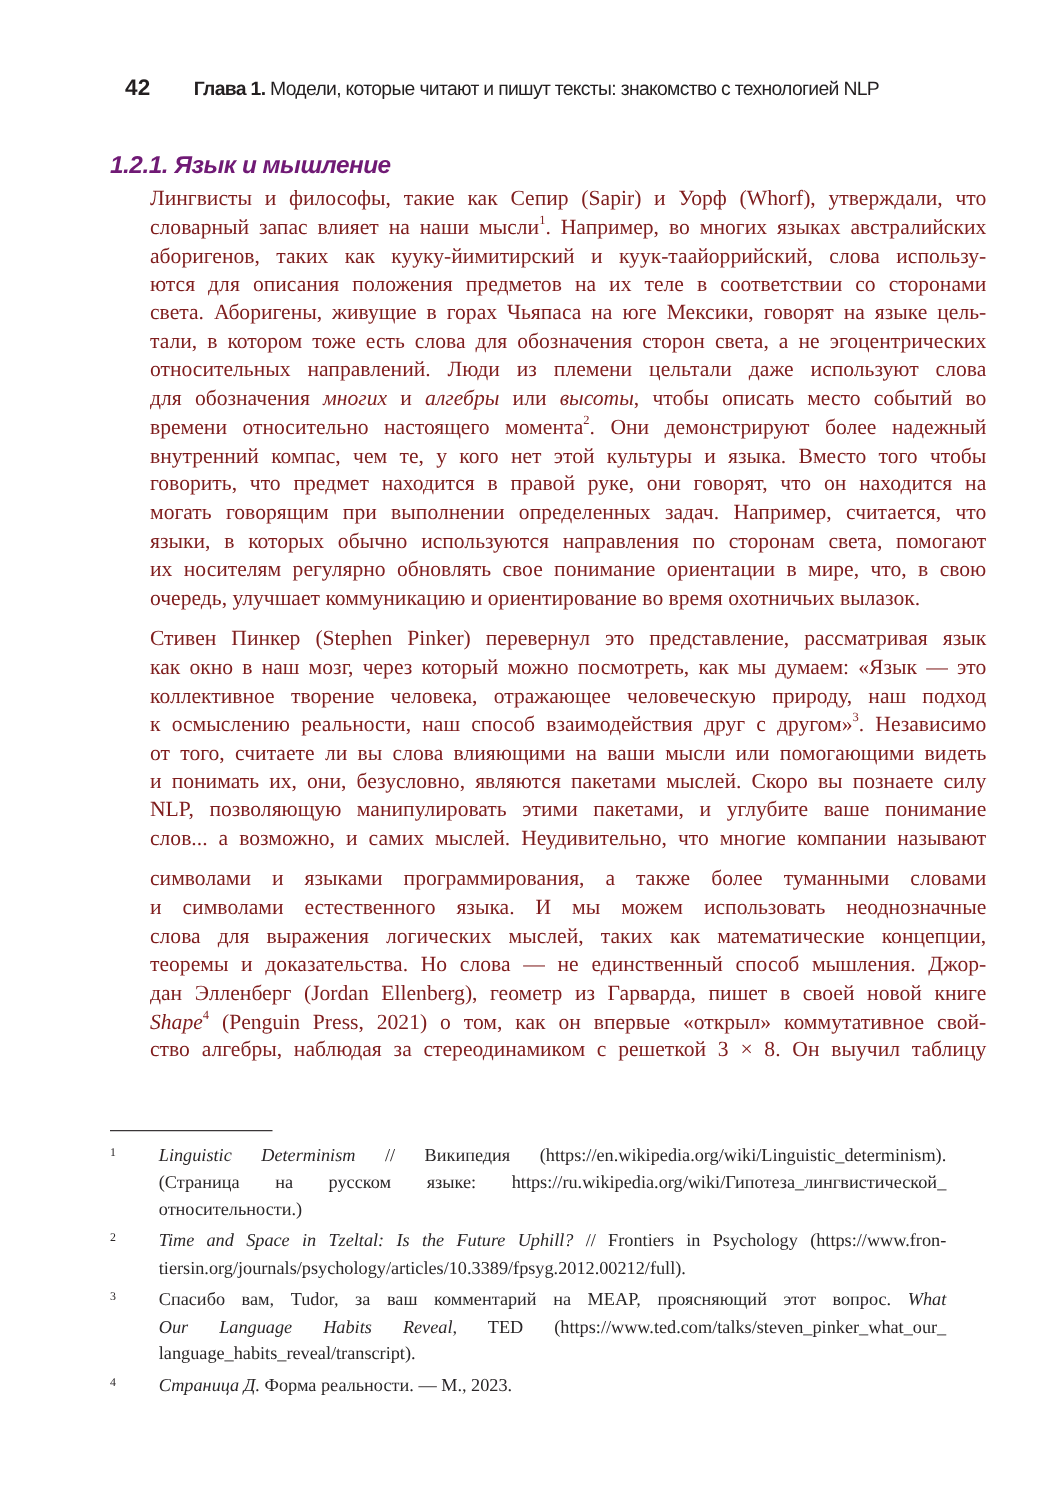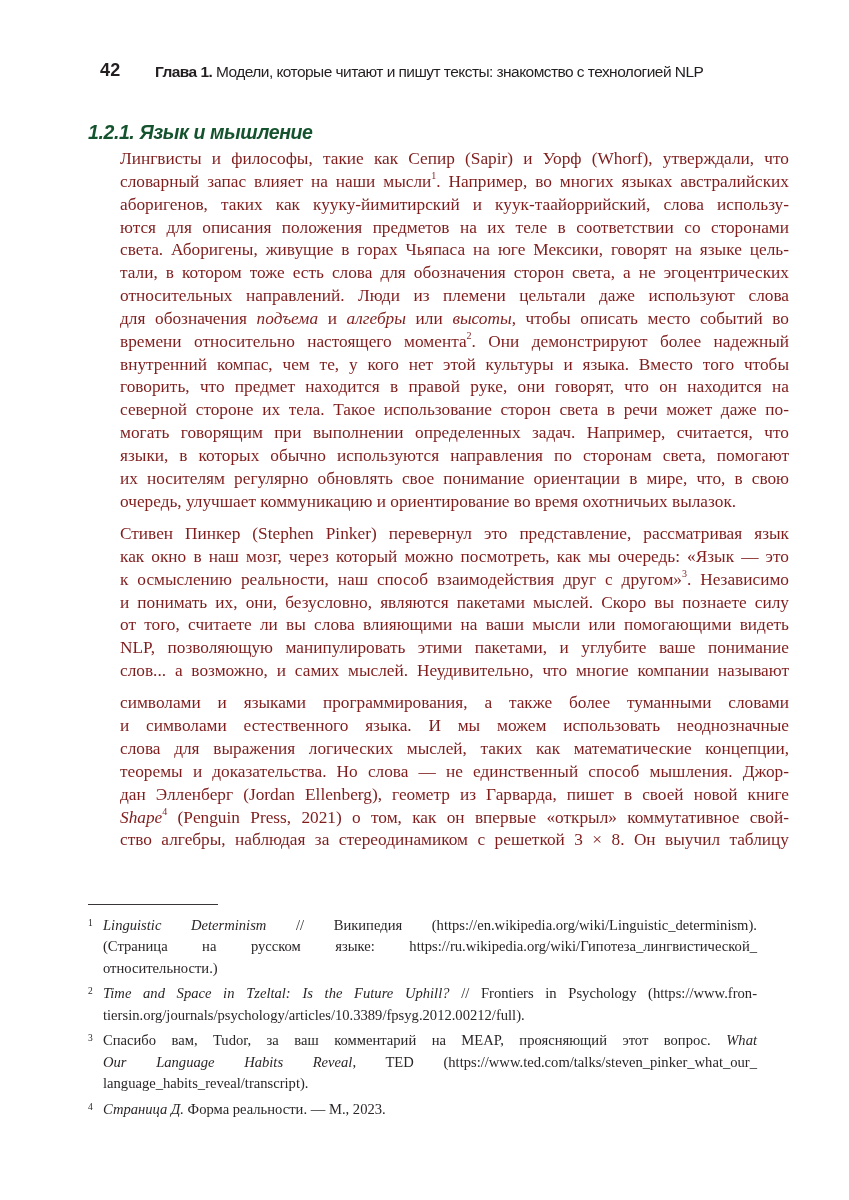--- a/index.html
+++ b/index.html
@@ -6,38 +6,38 @@
     body { width: 849px; height: 1200px; position: relative; overflow: hidden; color: #231f20; }
     .page { position: absolute; left: 88px; top: 0; width: 669px; }
 
     .running-head { position: absolute; left: 12px; top: 62px; width: 669px; height: 24px;
       font-family: "Liberation Sans", sans-serif; font-size: 15.5px; color: #231f20; white-space: nowrap; }
     .page-number { position: absolute; left: 0; top: -2px; font-weight: bold; font-size: 18px; letter-spacing: 0.2px; }
     .chapter { position: absolute; left: 55px; top: 1px; letter-spacing: -0.55px; transform-origin: left; }
     .chapter-label { font-weight: bold; }
 
     .section-title { position: absolute; left: 0; top: 121px; font-family: "Liberation Sans", sans-serif;
-      font-weight: bold; font-style: italic; font-size: 19.5px; letter-spacing: -0.4px; color: #14532d; white-space: nowrap; }
+      font-weight: bold; font-style: italic; font-size: 19.5px; letter-spacing: -0.4px; color: #701a75; white-space: nowrap; }
 
     .body { position: absolute; left: 0; top: 148px; width: 669px;
       font-family: Liberation Serif, serif; font-size: 17.3px; line-height: 22.85px; color: #7f1d1d;
       text-align: justify; margin-left: 32px; }
     .body p { margin: 0 0 9.5px 0; hyphens: manual; }
     .body .line { display: block; text-align: justify; text-align-last: justify; white-space: nowrap; overflow: visible; }
     .body .line.last { text-align-last: left; }
     sup { font-size: 10px; line-height: 0; position: relative; top: -1px; vertical-align: super; }
     em { font-style: italic; }
 
     .fn-rule { position: absolute; left: 0; top: 904px; width: 130px; height: 0; border-top: 1px solid #3a3637; }
 
     .footnotes { position: absolute; left: 0; top: 915px; width: 669px;
       font-family: "Liberation Serif", serif; font-size: 14.6px; line-height: 21.3px; color: #2a2627; }
     .footnote { position: relative; padding-left: 15px; margin-bottom: 4.5px; }
     .fn-marker { position: absolute; left: 0; top: 0; font-size: 9.5px; line-height: 16px; }
-    .footnote .line { display: block; text-align: justify; text-align-last: justify; white-space: nowrap; }
+    .footnote .line { display: block; text-align: justify; text-align-last: justify; white-space: nowrap; margin-left: 24px; }
     .footnote .line.last { text-align-last: left; }
   </style>
 </head>
 <body>
 
 <div class="page">
   <div class="running-head">
     <span class="page-number">42</span>
     <span class="chapter"><span class="chapter-label">Глава 1.</span><span> Модели, которые читают и пишут тексты: знакомство с технологией NLP</span></span>
   </div>
@@ -46,36 +46,36 @@
 
   <div class="body">
     <p>
         <span class="line">Лингвисты и философы, такие как Сепир (Sapir) и Уорф (Whorf), утверждали, что</span>
         <span class="line">словарный запас влияет на наши мысли<sup>1</sup>. Например, во многих языках австралийских</span>
         <span class="line">аборигенов, таких как кууку-йимитирский и куук-таайоррийский, слова использу-</span>
         <span class="line">ются для описания положения предметов на их теле в соответствии со сторонами</span>
         <span class="line">света. Аборигены, живущие в горах Чьяпаса на юге Мексики, говорят на языке цель-</span>
         <span class="line">тали, в котором тоже есть слова для обозначения сторон света, а не эгоцентрических</span>
         <span class="line">относительных направлений. Люди из племени цельтали даже используют слова</span>
-        <span class="line">для обозначения <em>подъема</em> и <em>алгебры</em> или <em>высоты</em>, чтобы описать место событий во</span>
+        <span class="line">для обозначения <em>многих</em> и <em>алгебры</em> или <em>высоты</em>, чтобы описать место событий во</span>
         <span class="line">времени относительно настоящего момента<sup>2</sup>. Они демонстрируют более надежный</span>
         <span class="line">внутренний компас, чем те, у кого нет этой культуры и языка. Вместо того чтобы</span>
         <span class="line">говорить, что предмет находится в правой руке, они говорят, что он находится на</span>
-        <span class="line">северной стороне их тела. Такое использование сторон света в речи может даже по-</span>
         <span class="line">могать говорящим при выполнении определенных задач. Например, считается, что</span>
         <span class="line">языки, в которых обычно используются направления по сторонам света, помогают</span>
         <span class="line">их носителям регулярно обновлять свое понимание ориентации в мире, что, в свою</span>
         <span class="line last">очередь, улучшает коммуникацию и ориентирование во время охотничьих вылазок.</span>
       </p>
     <p>
         <span class="line">Стивен Пинкер (Stephen Pinker) перевернул это представление, рассматривая язык</span>
-        <span class="line">как окно в наш мозг, через который можно посмотреть, как мы очередь: «Язык — это</span>
+        <span class="line">как окно в наш мозг, через который можно посмотреть, как мы думаем: «Язык — это</span>
+        <span class="line">коллективное творение человека, отражающее человеческую природу, наш подход</span>
         <span class="line">к осмыслению реальности, наш способ взаимодействия друг с другом»<sup>3</sup>. Независимо</span>
+        <span class="line">от того, считаете ли вы слова влияющими на ваши мысли или помогающими видеть</span>
         <span class="line">и понимать их, они, безусловно, являются пакетами мыслей. Скоро вы познаете силу</span>
-        <span class="line">от того, считаете ли вы слова влияющими на ваши мысли или помогающими видеть</span>
         <span class="line">NLP, позволяющую манипулировать этими пакетами, и углубите ваше понимание</span>
         <span class="line">слов... а возможно, и самих мыслей. Неудивительно, что многие компании называют</span>
       </p>
     <p>
         <span class="line">символами и языками программирования, а также более туманными словами</span>
         <span class="line">и символами естественного языка. И мы можем использовать неоднозначные</span>
         <span class="line">слова для выражения логических мыслей, таких как математические концепции,</span>
         <span class="line">теоремы и доказательства. Но слова — не единственный способ мышления. Джор-</span>
         <span class="line">дан Элленберг (Jordan Ellenberg), геометр из Гарварда, пишет в своей новой книге</span>
         <span class="line"><em>Shape</em><sup>4</sup> (Penguin Press, 2021) о том, как он впервые «открыл» коммутативное свой-</span>

